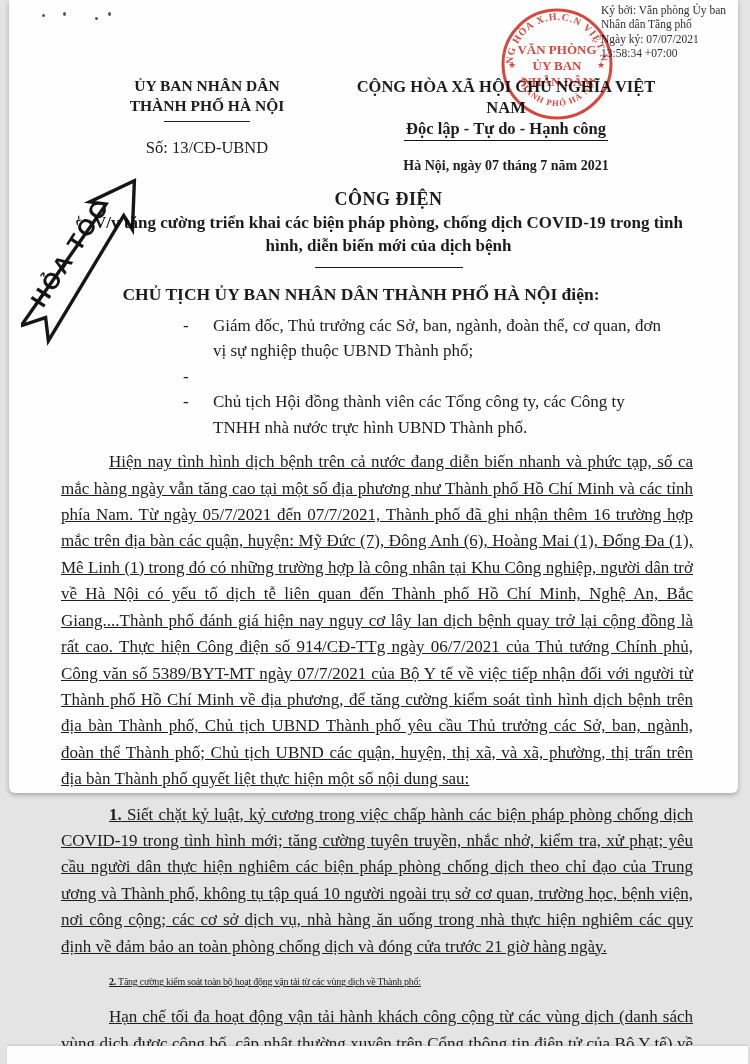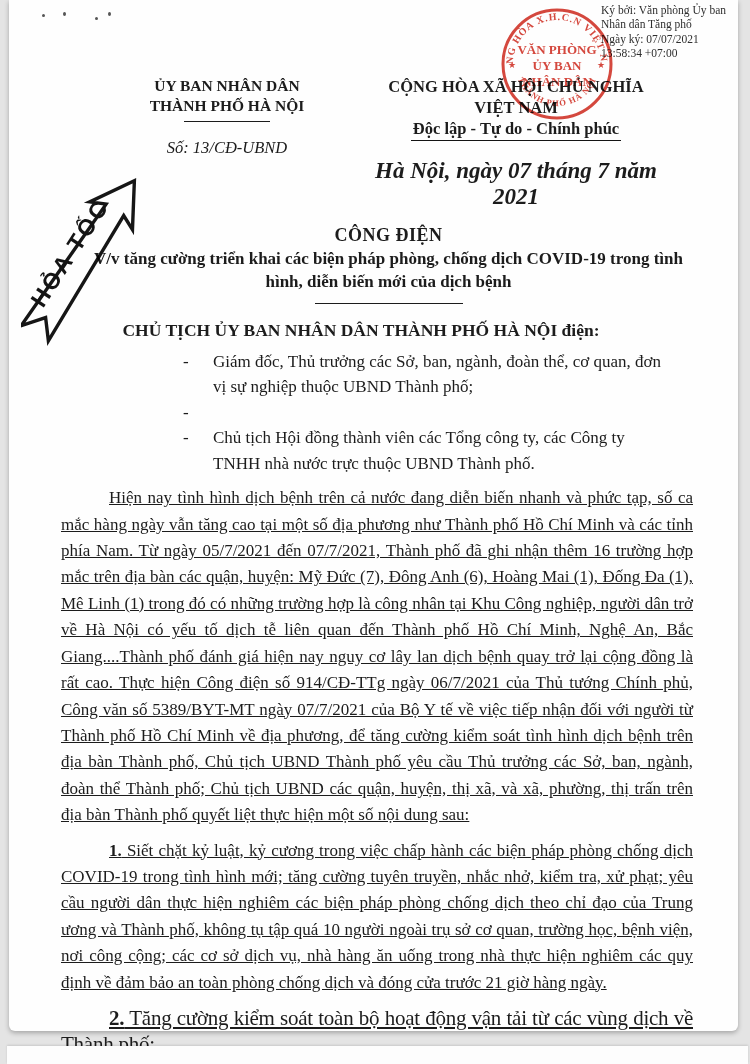--- a/index.html
+++ b/index.html
@@ -6,21 +6,21 @@
   body{
     width:750px;height:1064px;
     background:#e4e4e4;
     position:relative;
     overflow:hidden;
     font-family:"Liberation Serif","DejaVu Serif",serif;
     color:#1c1c1c;
   }
   .page{
     position:absolute;left:9px;top:0;
-    width:729px;height:1031px;
+    width:729px;height:793px;
     background:#fefefe;
     border-radius:0 0 6px 6px;
     box-shadow:0 2px 5px rgba(0,0,0,.28);
   }
   .page2{
     position:absolute;left:7px;top:1046px;
     width:741px;height:18px;
     background:#fdfdfd;
     box-shadow:0 -1px 2px rgba(0,0,0,.12);
   }
@@ -42,33 +42,32 @@
   
   .hoatoc{
     position:absolute;left:12px;top:158px;width:120px;height:210px;
     mix-blend-mode:multiply;
   }
 
   
   .header-row{
     display:grid;grid-template-columns:292px 1fr;
     padding:76px 45px 0 52px;
-    margin-left:20px;
   }
   .hcol{text-align:center;}
   .hcol-right{padding-right:34px;}
   .issuer{font-weight:bold;font-size:15.5px;line-height:1.32;}
   .rule-issuer{width:86px;border-top:1.6px solid #1c1c1c;margin:4px auto 0;}
-  .doc-number{font-size:16.5px;margin-top:16px;font-style:italic;}
+  .doc-number{font-size:16.5px;margin-top:16px;}
   .country{font-weight:bold;font-size:16.5px;line-height:1.3;}
   .motto{
     font-weight:bold;font-size:16.5px;display:inline-block;
     border-bottom:1.7px solid #141414;padding:0 2px 1px;
   }
-  .dateline{font-weight:bold;font-style:italic;font-size:23px;margin-top:17px;}
+  .dateline{font-weight:bold;font-size:14px;margin-top:17px;}
 
   
   .title-block{text-align:center;margin-top:15px;padding:0 22px 0 52px;}
   .doc-title{font-weight:bold;font-size:18px;letter-spacing:.5px;}
   .doc-subject{
     font-weight:bold;font-size:17px;line-height:1.35;
     max-width:602px;margin:2px auto 0;
   }
   .rule-subject{width:148px;border-top:1.6px solid #1c1c1c;margin:9px auto 0;}
 
@@ -81,21 +80,21 @@
   .recipients{margin:8px 45px 0 52px;font-size:17px;line-height:1.5;}
   .recipient{display:flex;margin-left:122px;width:486px;}
   .dash{flex:0 0 30px;}
 
   
   .bodytext{margin:0 45px 0 52px;font-size:17px;line-height:26.4px;}
   .bodytext p{
     margin:9px 0 0;text-align:justify;text-indent:48px;text-decoration:underline;
   }
   .bodytext p .num{font-weight:bold;}
-  .bodytext p.tight{font-size:21px;letter-spacing:-0.25px;}
+  .bodytext p.tight{font-size:10px;letter-spacing:-0.25px;}
 
   .noise-dot{position:absolute;background:#555;border-radius:50%;}
 </style>
 </head>
 <body>
 
 <div class="page">
   <div class="content">
 
     <div class="sig">
@@ -133,21 +132,21 @@
 
     <div class="header-row">
       <div class="hcol">
         <div class="issuer">ỦY BAN NHÂN DÂN</div>
         <div class="issuer">THÀNH PHỐ HÀ NỘI</div>
         <div class="rule-issuer"></div>
         <div class="doc-number">Số: 13/CĐ-UBND</div>
       </div>
       <div class="hcol hcol-right">
         <div class="country">CỘNG HÒA XÃ HỘI CHỦ NGHĨA VIỆT NAM</div>
-        <div><span class="motto">Độc lập - Tự do - Chính phúc</span></div>
+        <div><span class="motto">Độc lập - Tự do - Hạnh công</span></div>
         <div class="dateline">Hà Nội, ngày 07 tháng 7 năm 2021</div>
       </div>
     </div>
 
     <div class="title-block">
       <div class="doc-title">CÔNG ĐIỆN</div>
       <div class="doc-subject">V/v tăng cường triển khai các biện pháp phòng, chống dịch COVID-19 trong tình hình, diễn biến mới của dịch bệnh</div>
       <div class="rule-subject"></div>
     </div>
 
@@ -156,21 +155,21 @@
     <div class="recipients">
       <div class="recipient">
         <span class="dash">-</span>
         <span>Giám đốc, Thủ trưởng các Sở, ban, ngành, đoàn thể, cơ quan, đơn vị sự nghiệp thuộc UBND Thành phố;</span>
       </div>
       <div class="recipient">
         <span class="dash">-</span>
       </div>
       <div class="recipient">
         <span class="dash">-</span>
-        <span>Chủ tịch Hội đồng thành viên các Tổng công ty, các Công ty TNHH nhà nước trực thuộc UBND Thành phố.</span>
+        <span>Chủ tịch Hội đồng thành viên các Tổng công ty, các Công ty TNHH nhà nước trực hình UBND Thành phố.</span>
       </div>
     </div>
 
     <div class="bodytext">
       <p><span class="num"></span><span>Hiện nay tình hình dịch bệnh trên cả nước đang diễn biến nhanh và phức tạp, số ca mắc hàng ngày vẫn tăng cao tại một số địa phương như Thành phố Hồ Chí Minh và các tỉnh phía Nam. Từ ngày 05/7/2021 đến 07/7/2021, Thành phố đã ghi nhận thêm 16 trường hợp mắc trên địa bàn các quận, huyện: Mỹ Đức (7), Đông Anh (6), Hoàng Mai (1), Đống Đa (1), Mê Linh (1) trong đó có những trường hợp là công nhân tại Khu Công nghiệp, người dân trở về Hà Nội có yếu tố dịch tễ liên quan đến Thành phố Hồ Chí Minh, Nghệ An, Bắc Giang....Thành phố đánh giá hiện nay nguy cơ lây lan dịch bệnh quay trở lại cộng đồng là rất cao. Thực hiện Công điện số 914/CĐ-TTg ngày 06/7/2021 của Thủ tướng Chính phủ, Công văn số 5389/BYT-MT ngày 07/7/2021 của Bộ Y tế về việc tiếp nhận đối với người từ Thành phố Hồ Chí Minh về địa phương, để tăng cường kiểm soát tình hình dịch bệnh trên địa bàn Thành phố, Chủ tịch UBND Thành phố yêu cầu Thủ trưởng các Sở, ban, ngành, đoàn thể Thành phố; Chủ tịch UBND các quận, huyện, thị xã, và xã, phường, thị trấn trên địa bàn Thành phố quyết liệt thực hiện một số nội dung sau:</span></p>
       <p><span class="num">1.</span><span> Siết chặt kỷ luật, kỷ cương trong việc chấp hành các biện pháp phòng chống dịch COVID-19 trong tình hình mới; tăng cường tuyên truyền, nhắc nhở, kiểm tra, xử phạt; yêu cầu người dân thực hiện nghiêm các biện pháp phòng chống dịch theo chỉ đạo của Trung ương và Thành phố, không tụ tập quá 10 người ngoài trụ sở cơ quan, trường học, bệnh viện, nơi công cộng; các cơ sở dịch vụ, nhà hàng ăn uống trong nhà thực hiện nghiêm các quy định về đảm bảo an toàn phòng chống dịch và đóng cửa trước 21 giờ hàng ngày.</span></p>
       <p class="tight"><span class="num">2.</span><span> Tăng cường kiểm soát toàn bộ hoạt động vận tải từ các vùng dịch về Thành phố:</span></p>
       <p><span class="num"></span><span>Hạn chế tối đa hoạt động vận tải hành khách công cộng từ các vùng dịch (danh sách vùng dịch được công bố, cập nhật thường xuyên trên Cổng thông tin điện tử của Bộ Y tế) về Hà Nội và ngược lại.</span></p>
     </div>
 

